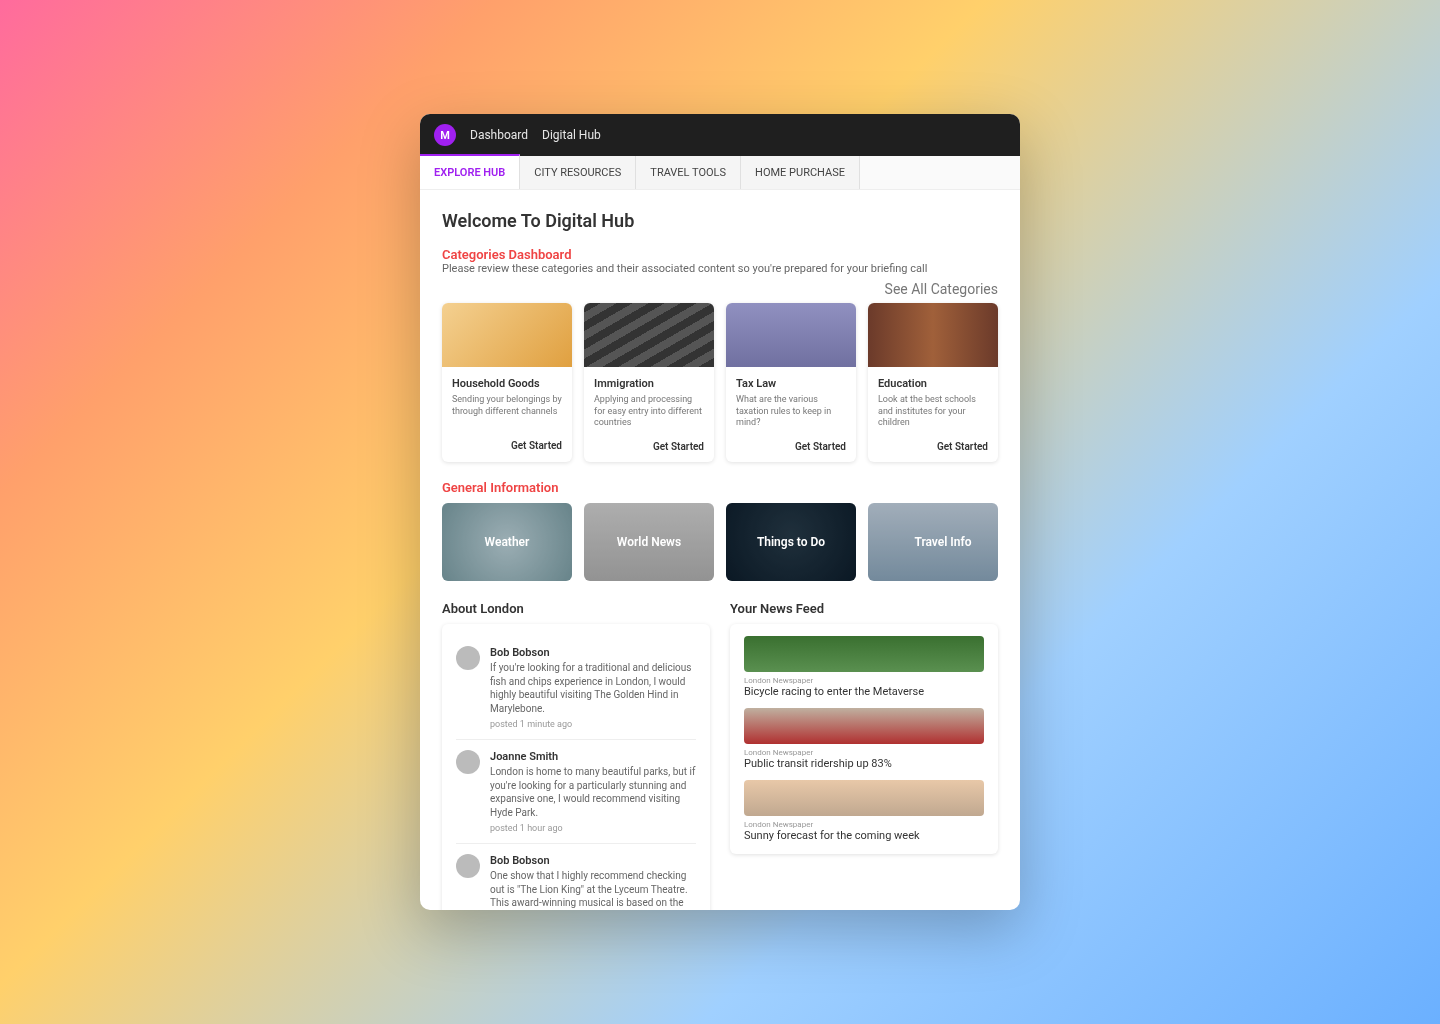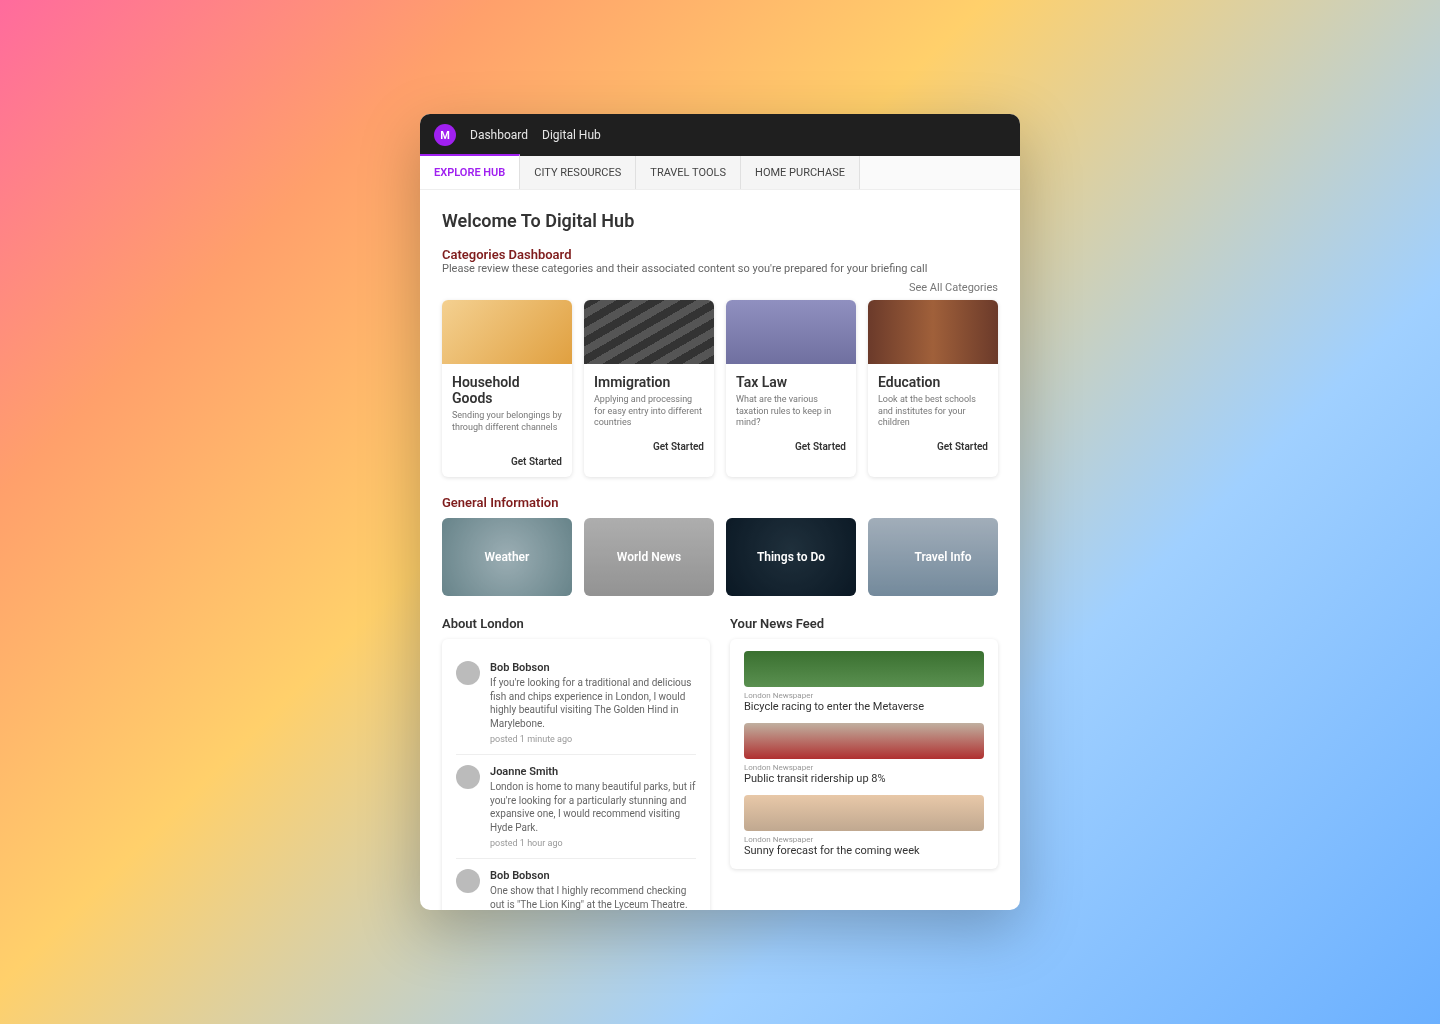--- a/index.html
+++ b/index.html
@@ -51,32 +51,32 @@
 }
 .tab.active {
   background: #fff;
   color: #a020f0;
   font-weight: 600;
   border-top: 2px solid #a020f0;
   margin-top: -2px;
 }
 .content { padding: 20px 22px; max-height: 720px; overflow-y: auto; }
 .page-title { font-size: 18px; font-weight: 600; color: #333; margin-bottom: 16px; }
-.section-title { font-size: 13px; font-weight: 600; color: #7f1d1d; }
+.section-title { font-size: 13px; font-weight: 600; color: #ef4444; }
 .section-sub { font-size: 11px; color: #666; margin-bottom: 6px; }
-.see-all { text-align: right; font-size: 11px; color: #777; cursor: pointer; margin-bottom: 6px; }
+.see-all { text-align: right; font-size: 14px; color: #777; cursor: pointer; margin-bottom: 6px; }
 .card-grid { display: grid; grid-template-columns: repeat(4, 1fr); gap: 12px; }
 .card {
   border-radius: 6px; overflow: hidden;
   box-shadow: 0 1px 4px rgba(0,0,0,0.12);
   background: #fff; cursor: pointer;
 }
 .card-img { width: 100%; height: 64px; }
 .card-body { padding: 10px; }
-.card-title { font-size: 14px; font-weight: 600; color: #333; margin-bottom: 4px; }
+.card-title { font-size: 11px; font-weight: 600; color: #333; margin-bottom: 4px; }
 .card-desc { font-size: 9px; color: #777; line-height: 1.3; min-height: 34px; }
 .card-cta { text-align: right; font-size: 10px; font-weight: 600; color: #333; margin-top: 12px; }
 .genimg1 { background: radial-gradient(circle at 50% 50%, #cfe8f0, #8ab0b8); }
 .genimg2 { background: linear-gradient(180deg, #e8e8e8, #c4c4c4); }
 .genimg3 { background: radial-gradient(circle at 50% 40%, #2a4050, #0e2030); }
 .genimg4 { background: linear-gradient(180deg, #d8e8f8, #9ab8d0); padding-left: 20px; }
 .img-household { background: linear-gradient(135deg,#f4d090,#e0a040); }
 .img-immigration { background: repeating-linear-gradient(-30deg,#333 0 8px,#555 8px 16px); }
 .img-tax { background: linear-gradient(180deg,#9090c0,#7070a0); }
 .img-education { background: linear-gradient(90deg,#6b3a2a,#a0603a,#6b3a2a); }
@@ -223,21 +223,21 @@
         <div class="panel-title">Your News Feed</div>
         <div class="panel">
           <div class="news-item">
             <div class="news-img img-bicycle"></div>
             <div class="news-source">London Newspaper</div>
             <div class="news-headline">Bicycle racing to enter the Metaverse</div>
           </div>
           <div class="news-item">
             <div class="news-img img-transit"></div>
             <div class="news-source">London Newspaper</div>
-            <div class="news-headline">Public transit ridership up 8%</div>
+            <div class="news-headline">Public transit ridership up 83%</div>
           </div>
           <div class="news-item">
             <div class="news-img img-sunny"></div>
             <div class="news-source">London Newspaper</div>
             <div class="news-headline">Sunny forecast for the coming week</div>
           </div>
         </div>
       </div>
     </div>
 

